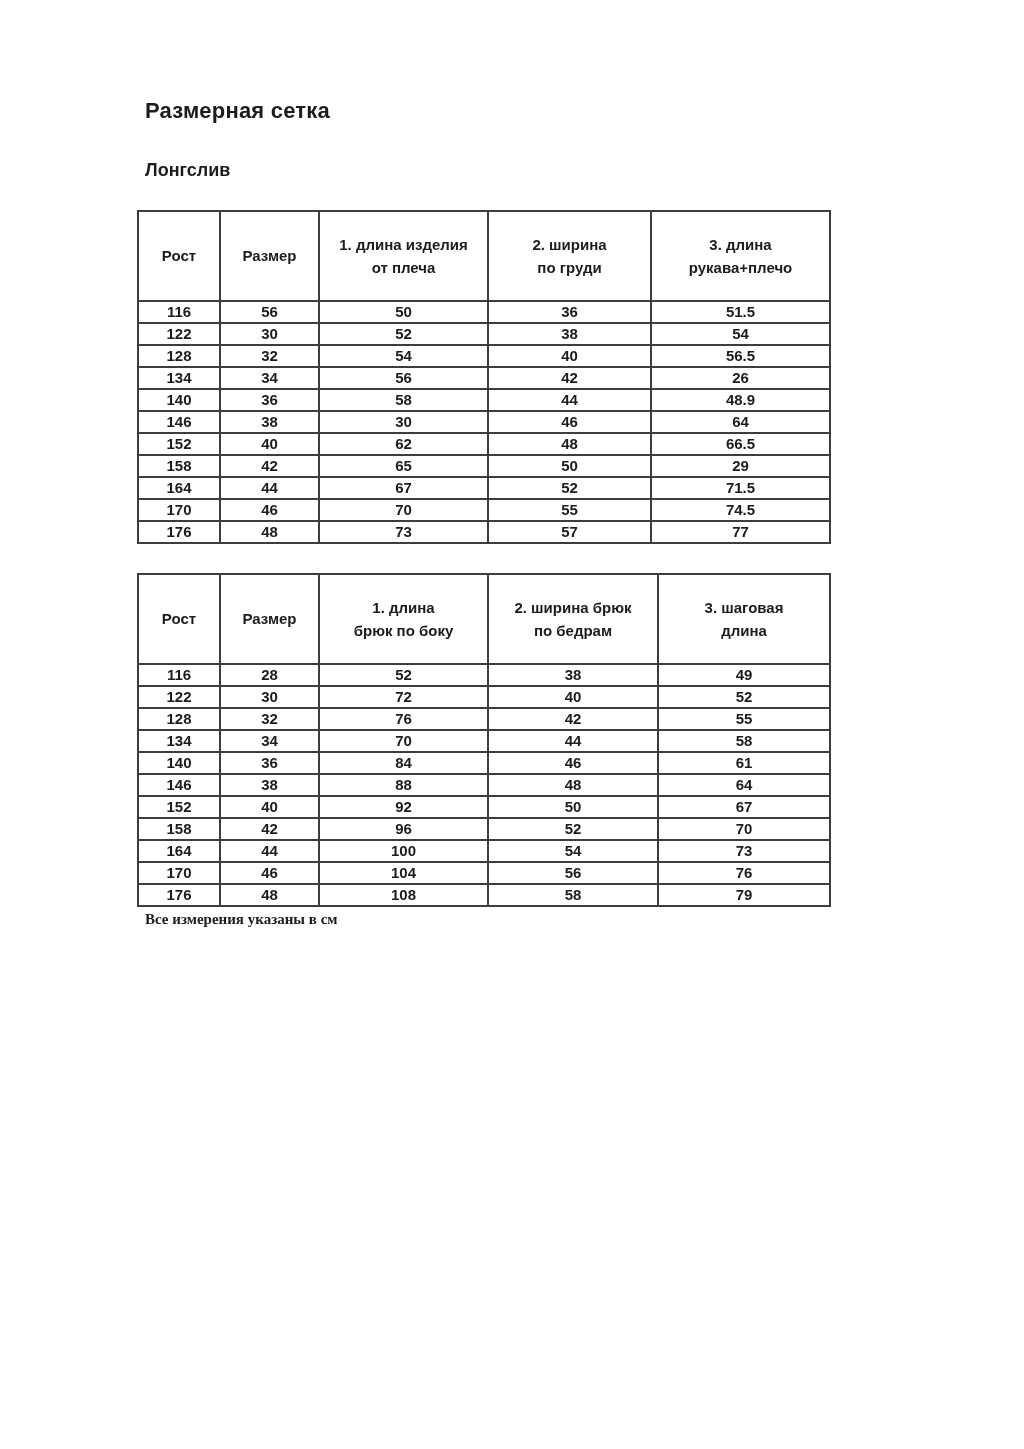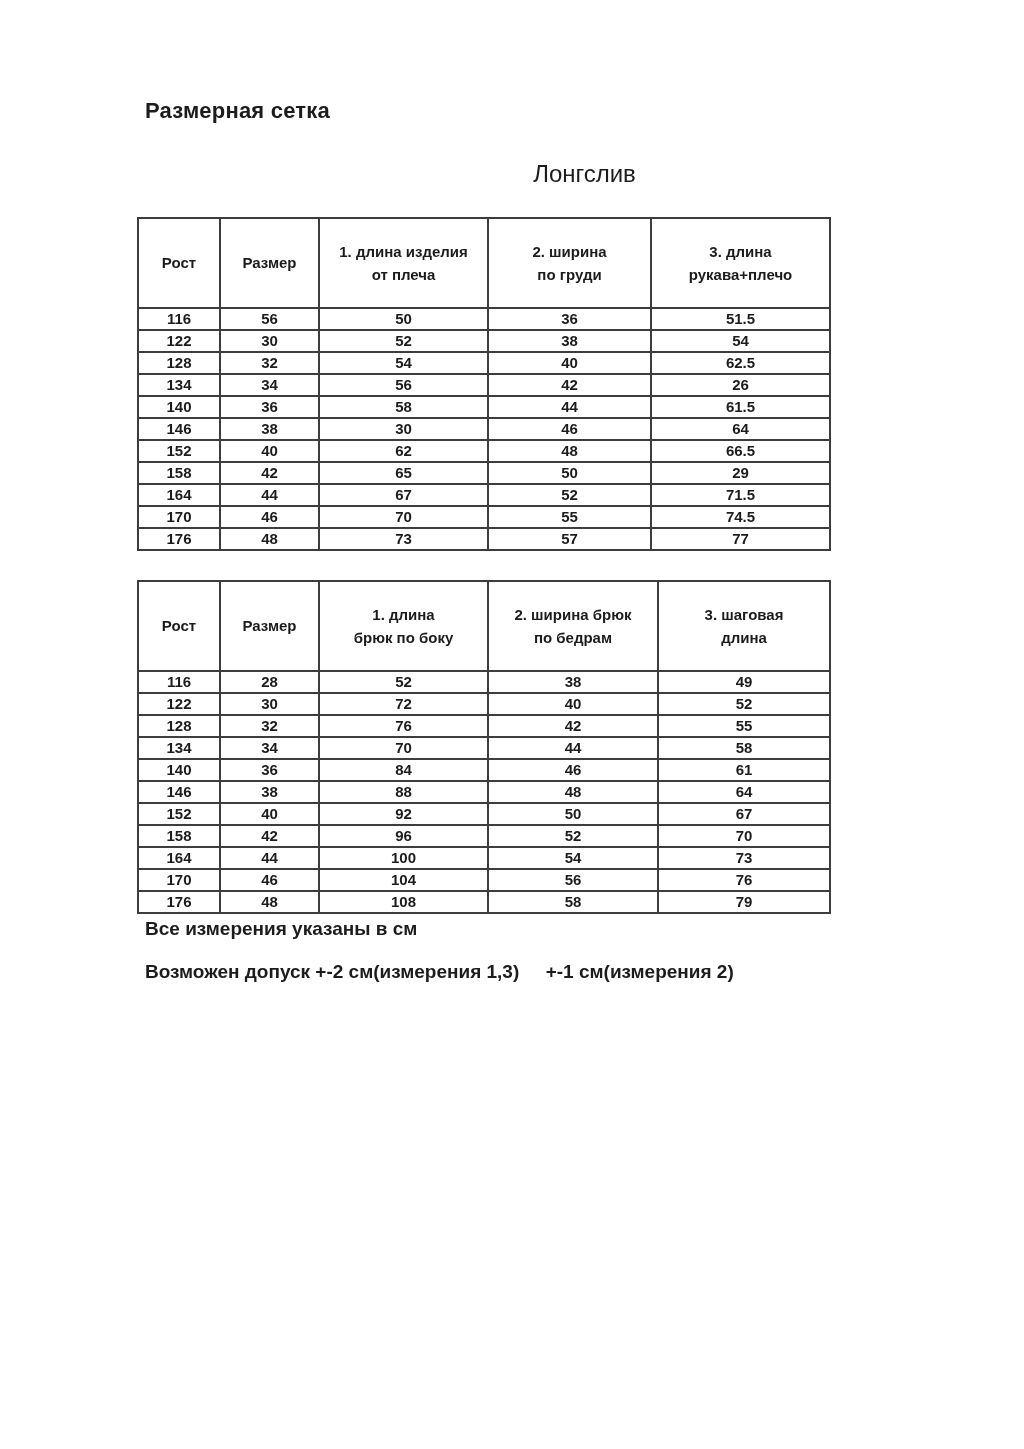--- a/index.html
+++ b/index.html
@@ -22,23 +22,22 @@
     padding: 98px 0 0 137px;
   }
   .page-title {
     margin: 0 0 0 8px;
     font-size: 22px;
     font-weight: 700;
     letter-spacing: 0.2px;
   }
   .section-label {
     margin: 0 0 0 8px;
-    font-size: 24px;
-    font-weight: 400;
-    text-align: center;
+    font-size: 18px;
+    font-weight: 700;
   }
   .label-longsleeve { margin-top: 36px; }
   .label-pants      { margin-top: 47px; }
   .size-table {
     border-collapse: collapse;
     table-layout: fixed;
     width: 692px;
     margin-top: 29px;
   }
   .size-table, .size-table th, .size-table td {
@@ -58,23 +57,24 @@
     height: 20px;
     font-size: 15px;
     font-weight: 700;
     text-align: center;
     vertical-align: middle;
     padding: 0;
     line-height: 1.1;
   }
   .note {
     margin: 0 0 0 8px;
-    font-size: 19px;
+    font-size: 15px;
     font-weight: 700;
     white-space: pre-wrap;
+    font-family: Liberation Serif, serif;
   }
   .note-units     { margin-top: 4px; }
   .note-tolerance { margin-top: 21px; }
 </style>
 </head>
 <body>
 
 <div class="page">
 
   <h1 class="page-title">Размерная сетка</h1>
@@ -114,35 +114,35 @@
           <td>30</td>
           <td>52</td>
           <td>38</td>
           <td>54</td>
         </tr>
         <tr>
           <td>128</td>
           <td>32</td>
           <td>54</td>
           <td>40</td>
-          <td>62.5</td>
+          <td>56.5</td>
         </tr>
         <tr>
           <td>134</td>
           <td>34</td>
           <td>56</td>
           <td>42</td>
           <td>26</td>
         </tr>
         <tr>
           <td>140</td>
           <td>36</td>
           <td>58</td>
           <td>44</td>
-          <td>61.5</td>
+          <td>48.9</td>
         </tr>
         <tr>
           <td>146</td>
           <td>38</td>
           <td>30</td>
           <td>46</td>
           <td>64</td>
         </tr>
         <tr>
           <td>152</td>
@@ -279,15 +279,14 @@
           <td>48</td>
           <td>108</td>
           <td>58</td>
           <td>79</td>
         </tr>
       </tbody>
     </table>
 
   <p class="note note-units">Все измерения указаны в см</p>
 
-  <p class="note note-tolerance">Возможен допуск +-2 см(измерения 1,3)     +-1 см(измерения 2)</p>
 
 </div>
 
 </body></html>

